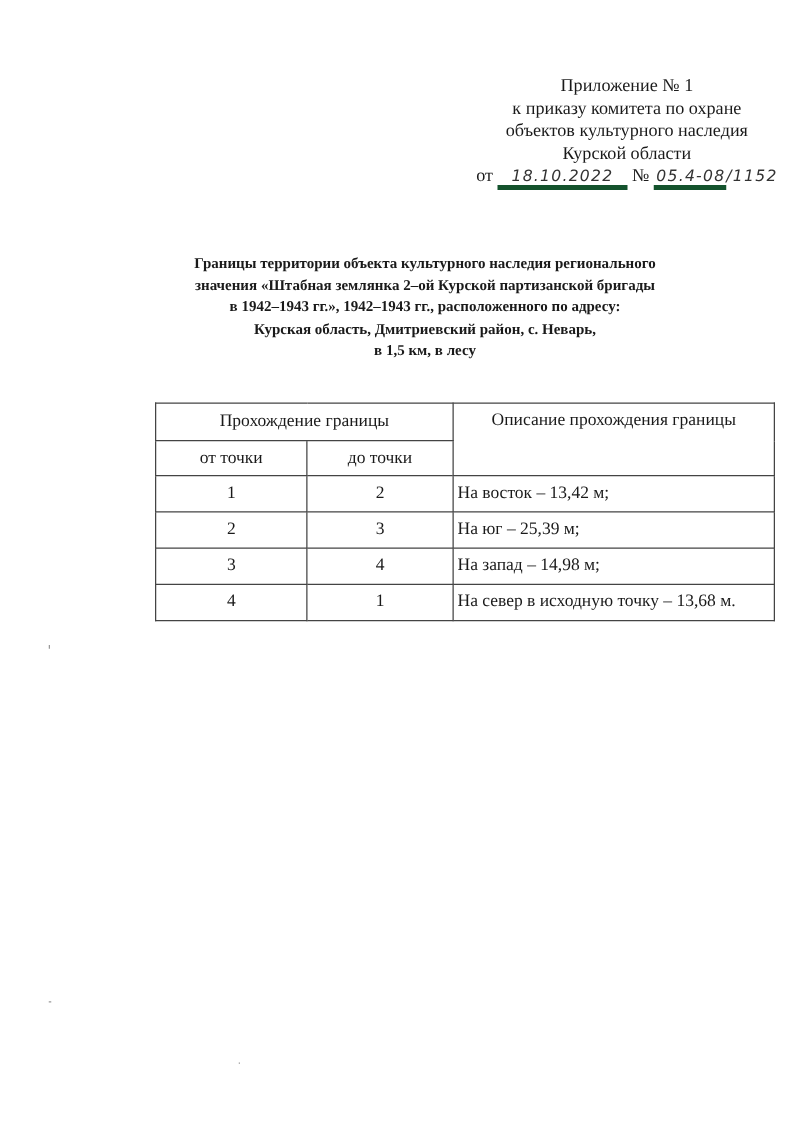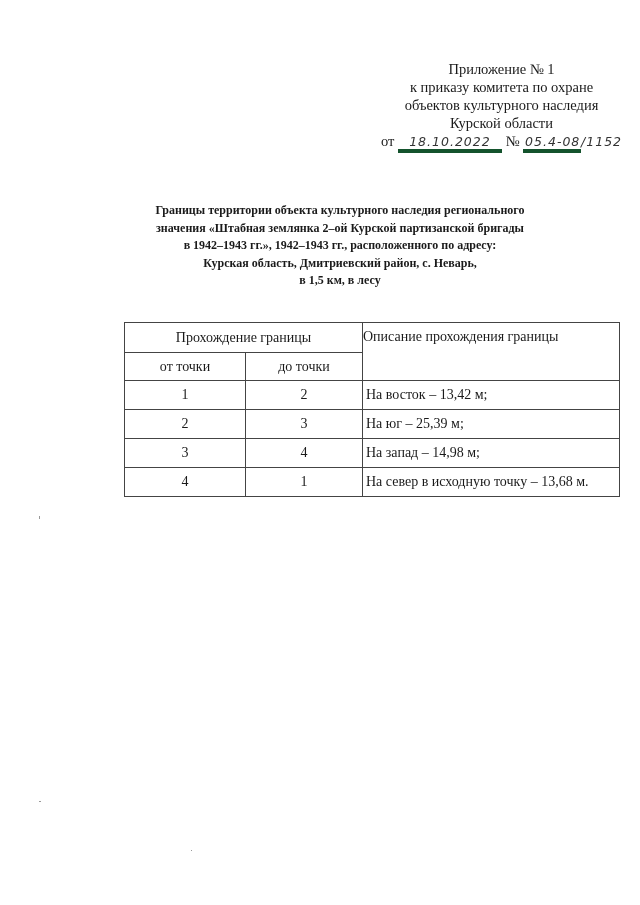--- a/index.html
+++ b/index.html
@@ -35,21 +35,21 @@
     }
     td, th {
       border: 1px solid #444; padding: 0; font-weight: normal;
       height: 28px;
     }
     th.h1 { height: 29px; }
     th.h2 { height: 27px; }
     .c1 { width: 120px; text-align: center; }
     .c2 { width: 116px; text-align: center; }
     .c3 { width: 253px; text-align: left; padding-left: 3px; white-space: nowrap; }
-    th.c3 { text-align: left; vertical-align: top; padding-top: 6px; padding-left: 0; }
+    th.c3 { text-align: center; vertical-align: top; padding-top: 6px; padding-left: 0; }
     .speck { position: absolute; background: #999; }
   </style>
 </head>
 <body>
 
 <div class="appendix">
   <div>Приложение № 1</div>
   <div>к приказу комитета по охране</div>
   <div>объектов культурного наследия</div>
   <div>Курской области</div>

